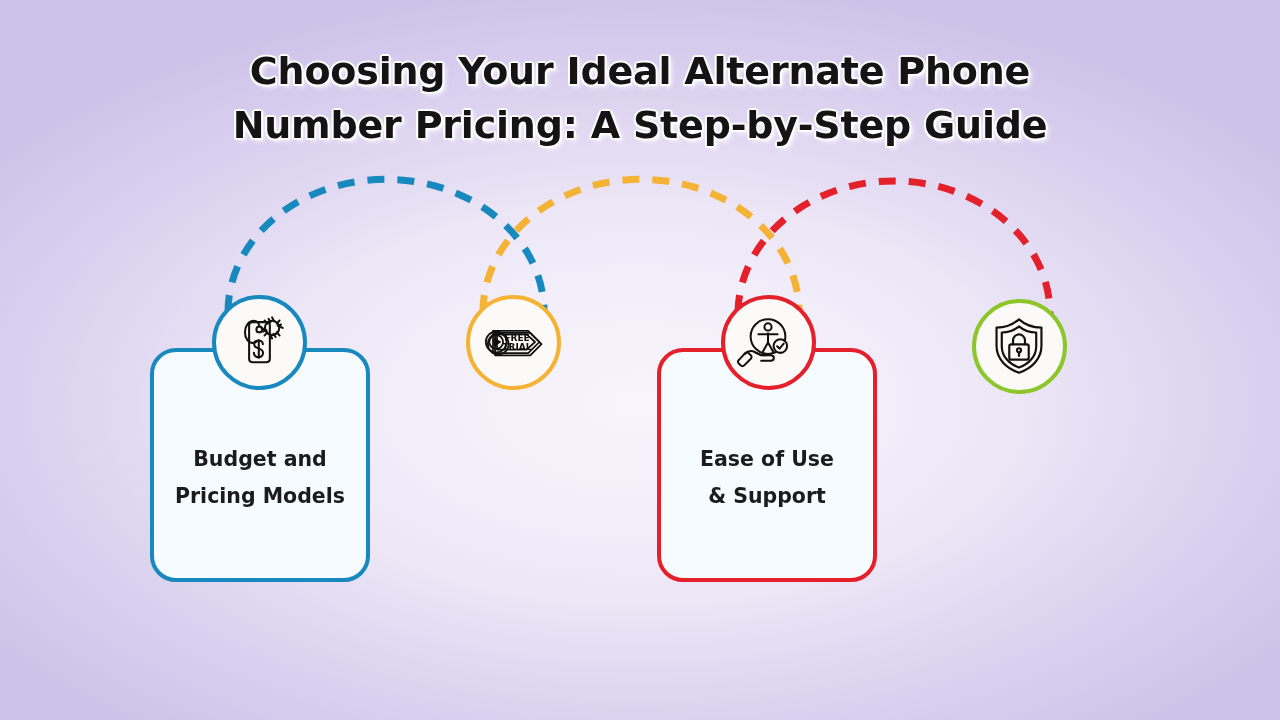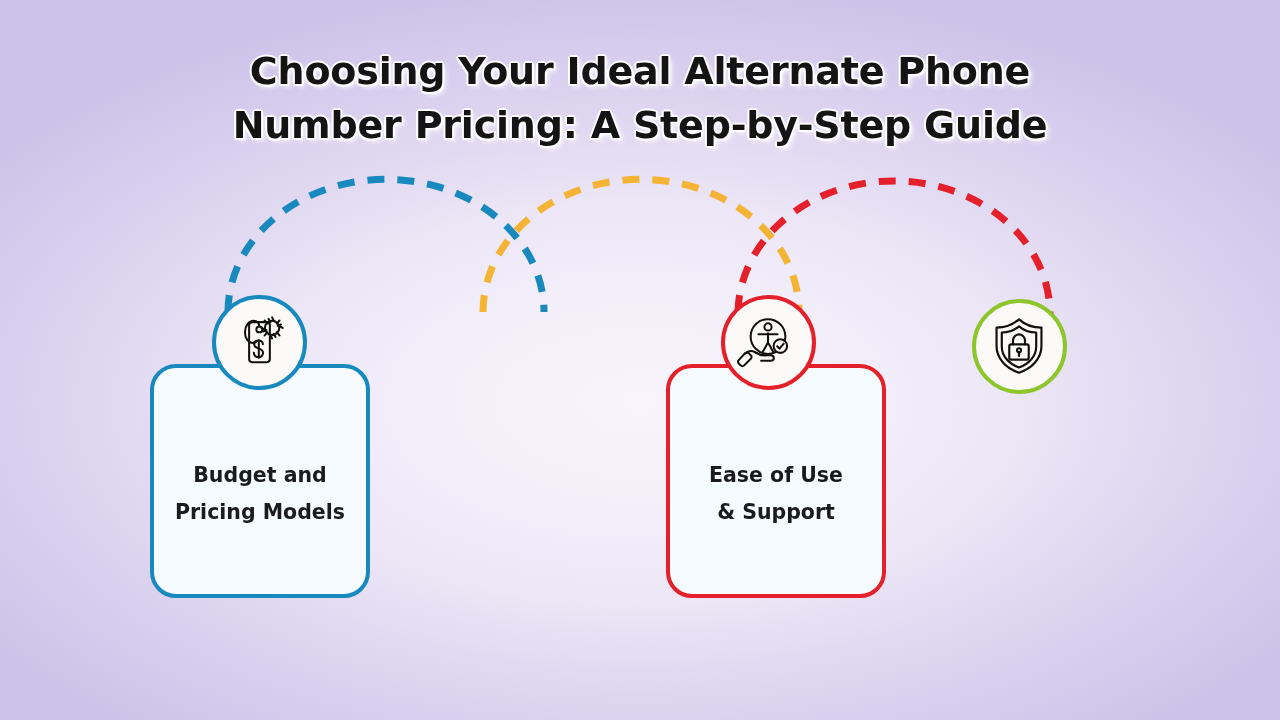--- a/index.html
+++ b/index.html
@@ -42,21 +42,21 @@
     white-space:nowrap;
   }
 
   
   #arcs { position:absolute; left:0; top:0; width:1280px; height:720px; }
 
   
   .card {
     position:absolute;
     width:220px; height:234px;
-    top:364px;
+    top:348px;
     border-radius:26px;
     background:#f5fbfe;
     border-width:4px;
     border-style:solid;
     display:flex;
     align-items:center;
     justify-content:center;
   }
   .card-label {
     font-family:"DejaVu Sans", sans-serif;
@@ -99,21 +99,21 @@
     <path id="arc-2" d="M 483,312 A 131 110 0 0 1 799,312" fill="none" stroke-width="7" stroke-linecap="butt" stroke-dasharray="17 13" stroke="#f5b335"></path>
     <path id="arc-3" d="M 738,312 A 129 110 0 0 1 1050,316" fill="none" stroke-width="7" stroke-linecap="butt" stroke-dasharray="17 13" stroke="#e4202b"></path>
   </svg>
 
   <div class="card" id="card-0" style="left: 150px; border-color: rgb(23, 137, 190);">
     <div class="card-label">Budget and
 Pricing Models</div>
   </div>
 
 
-  <div class="card" id="card-2" style="left: 657px; border-color: rgb(228, 32, 43); margin-left: 9px;">
+  <div class="card" id="card-2" style="left: 657px; border-color: rgb(228, 32, 43);">
     <div class="card-label">Ease of Use
 &amp; Support</div>
   </div>
 
 
   <div class="icon-circle" id="circle-0" style="left: 211.5px; top: 294.5px; border-color: rgb(23, 137, 190);">
     <svg width="62" height="62" viewBox="0 0 64 64">
       <g fill="none" stroke="#101010" stroke-width="2.1" stroke-linecap="round" stroke-linejoin="round">
 
         <circle cx="45.5" cy="17.5" r="7.4"></circle>
@@ -140,20 +140,42 @@
         <path d="M36.0 34.3 C36.0 32.0 34.2 30.4 31.5 30.4
                  C28.8 30.4 27.0 32.0 27.0 34.3
                  C27.0 36.7 28.9 37.7 31.5 38.6
                  C34.1 39.5 36.2 40.6 36.2 43.2
                  C36.2 45.7 34.3 47.6 31.5 47.6
                  C28.6 47.6 26.7 45.7 26.7 43.2"></path>
       </g>
     </svg>
   </div>
 
+  <div class="icon-circle" id="circle-1" style="left: 465.5px; top: 294.5px; border-color: rgb(245, 179, 53);">
+    <svg width="64" height="50" viewBox="0 0 80 54">
+      <g fill="none" stroke="#101010" stroke-width="2.2" stroke-linejoin="round" stroke-linecap="round">
+
+        <path d="M15 13 L59 13 L73 27 L59 41 L15 41 Z" transform="translate(2.6,2.6)"></path>
+
+        <path d="M15 13 L59 13 L73 27 L59 41 L15 41 Z"></path>
+
+        <path d="M20 17.5 L57 17.5 L67.5 27 L57 36.5 L20 36.5 Z"></path>
+
+        <circle cx="19" cy="27" r="13" transform="translate(2.6,2.6)"></circle>
+
+        <circle cx="19" cy="27" r="13"></circle>
+        <circle cx="19" cy="27" r="8.6"></circle>
+        <path d="M16.3 22.3 L24.3 27 L16.3 31.7 Z" fill="#101010" stroke-width="1.6"></path>
+      </g>
+      <g fill="#101010" font-family="DejaVu Sans, sans-serif" font-size="11.2" font-weight="bold" text-anchor="middle">
+        <text x="45" y="26">FREE</text>
+        <text x="45" y="37">TRIAL</text>
+      </g>
+    </svg>
+  </div>
 
   <div class="icon-circle" id="circle-2" style="left: 720.5px; top: 294.5px; border-color: rgb(228, 32, 43);">
     <svg width="64" height="58" viewBox="0 0 70 62">
       <g fill="none" stroke="#101010" stroke-width="2.2" stroke-linecap="round" stroke-linejoin="round">
 
         <circle cx="35" cy="25" r="19"></circle>
 
         <circle cx="35" cy="14.5" r="3.9"></circle>
 
         <path d="M24.5 22.4 L45.5 22.4"></path>

